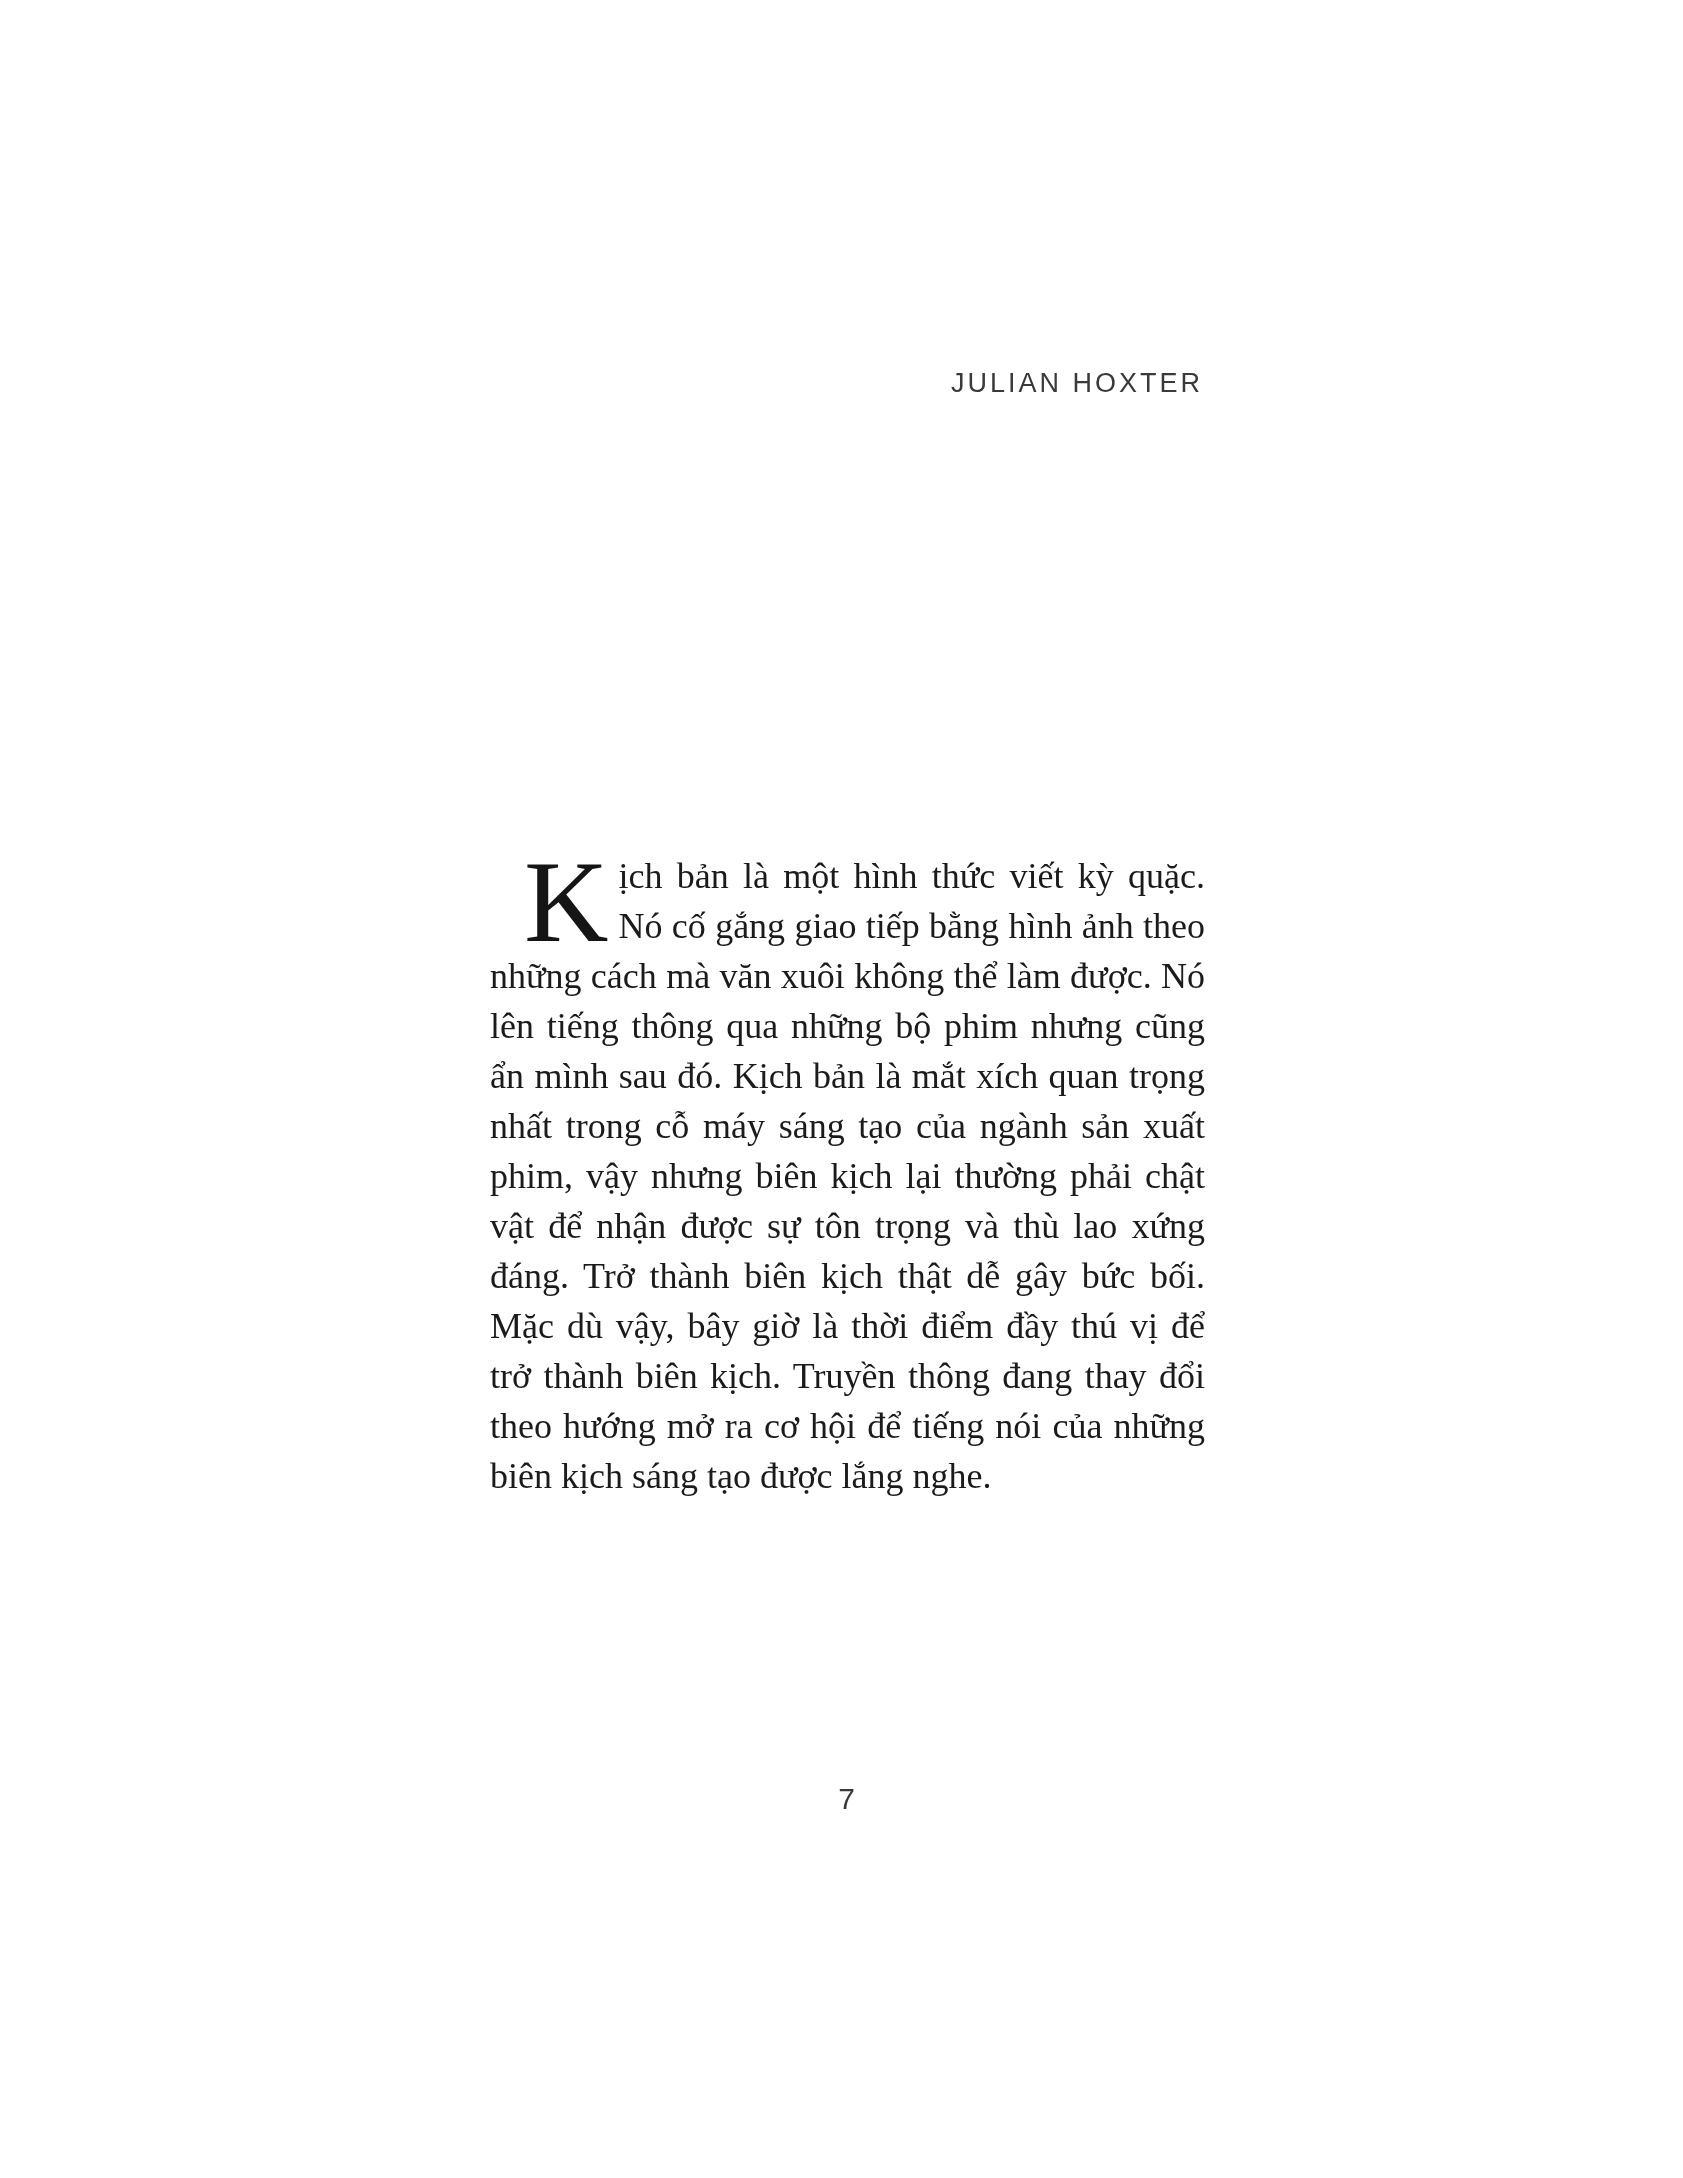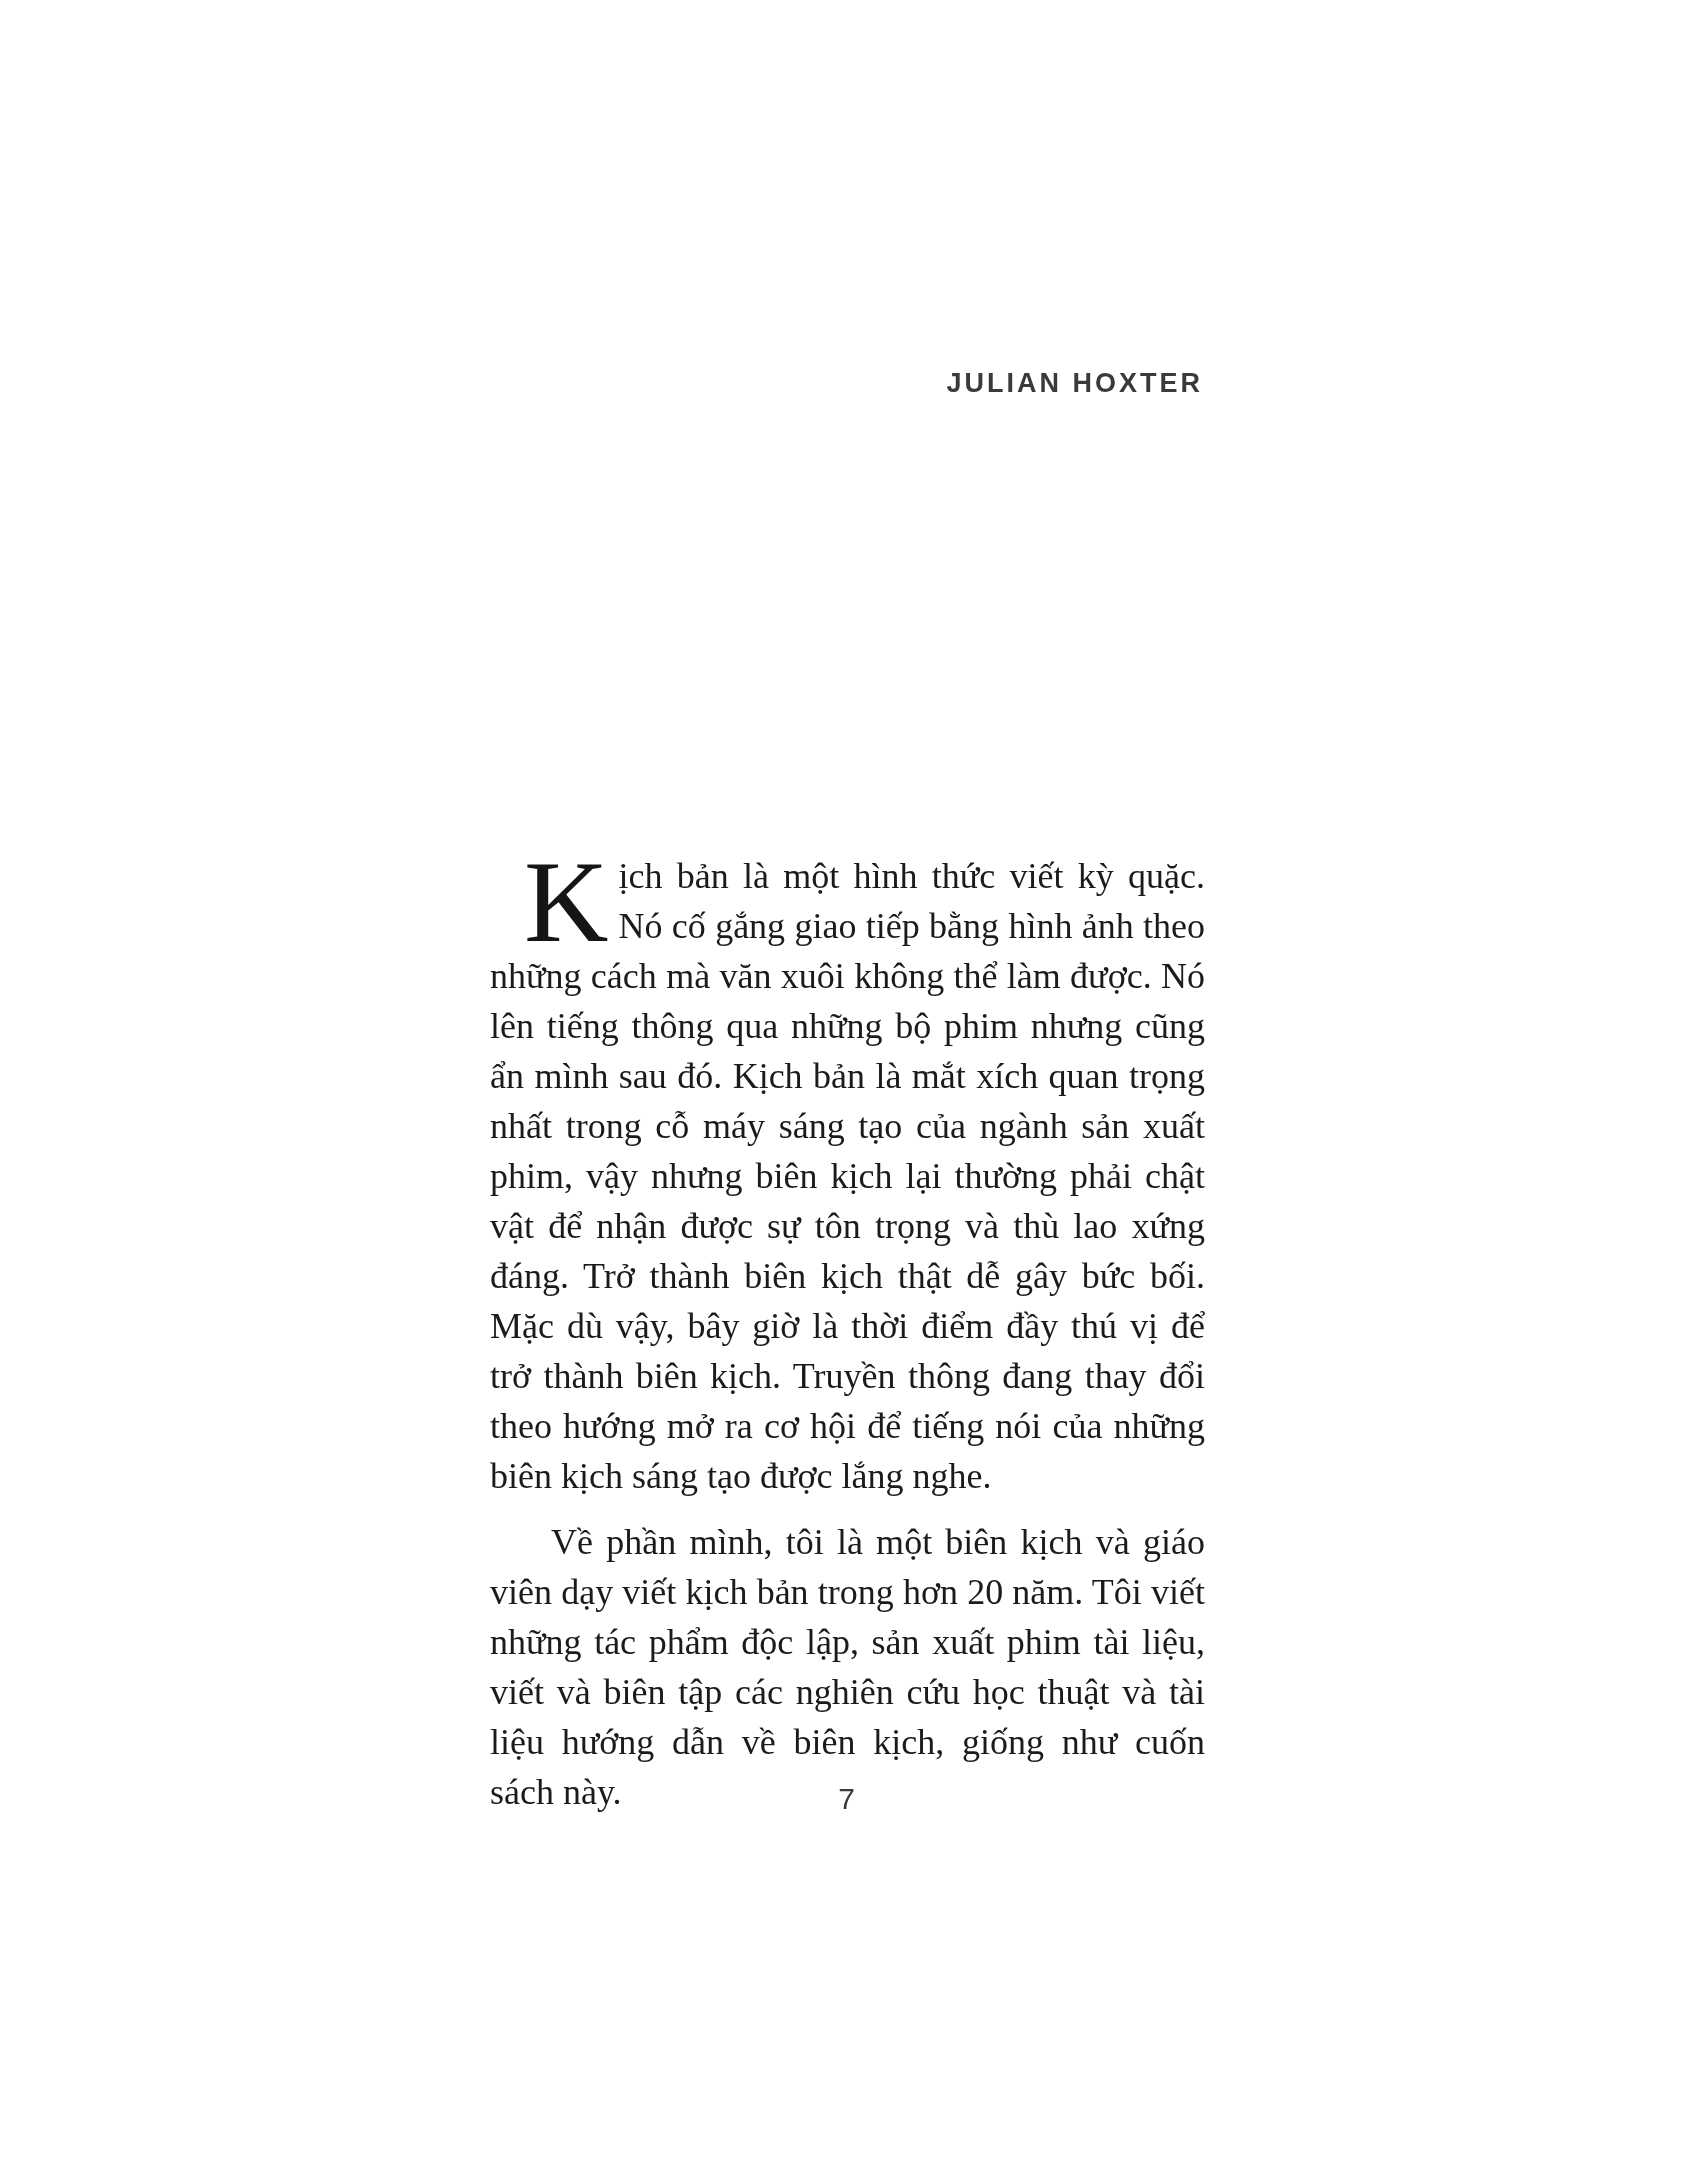--- a/index.html
+++ b/index.html
@@ -15,21 +15,21 @@
     overflow: hidden;
     font-family: "Liberation Serif", serif;
   }
   .running-header {
     position: absolute;
     top: 368px;
     left: 490px;
     width: 713px;
     text-align: right;
     font-family: "Liberation Sans", sans-serif;
-    font-weight: 700;
+    font-weight: 400;
     font-size: 27px;
     letter-spacing: 3px;
     color: #3a3a3a;
   }
   .chapter-title {
     position: absolute;
     top: 616px;
     left: 391px;
     width: 911px;
     text-align: center;
@@ -82,19 +82,18 @@
 </head>
 <body>
 
 <div class="page">
 
   <div class="running-header">JULIAN HOXTER</div>
 
 
   <div class="body-text">
     <p><span class="drop-cap">K</span><span>ịch bản là một hình thức viết kỳ quặc. Nó cố gắng giao tiếp bằng hình ảnh theo những cách mà văn xuôi không thể làm được. Nó lên tiếng thông qua những bộ phim nhưng cũng ẩn mình sau đó. Kịch bản là mắt xích quan trọng nhất trong cỗ máy sáng tạo của ngành sản xuất phim, vậy nhưng biên kịch lại thường phải chật vật để nhận được sự tôn trọng và thù lao xứng đáng. Trở thành biên kịch thật dễ gây bức bối. Mặc dù vậy, bây giờ là thời điểm đầy thú vị để trở thành biên kịch. Truyền thông đang thay đổi theo hướng mở ra cơ hội để tiếng nói của những biên kịch sáng tạo được lắng nghe.</span></p>
-    <p class="para-2">Về phần mình, tôi là một biên kịch và giáo viên dạy viết kịch bản trong hơn 20 năm. Tôi viết những tác phẩm độc lập, sản xuất phim tài liệu, viết và biên tập các nghiên cứu học thuật và tài liệu hướng dẫn về biên kịch, giống như cuốn sách này.</p>
   </div>
 
   <div class="page-number">7</div>
 
 </div>
 
 
 </body></html>

